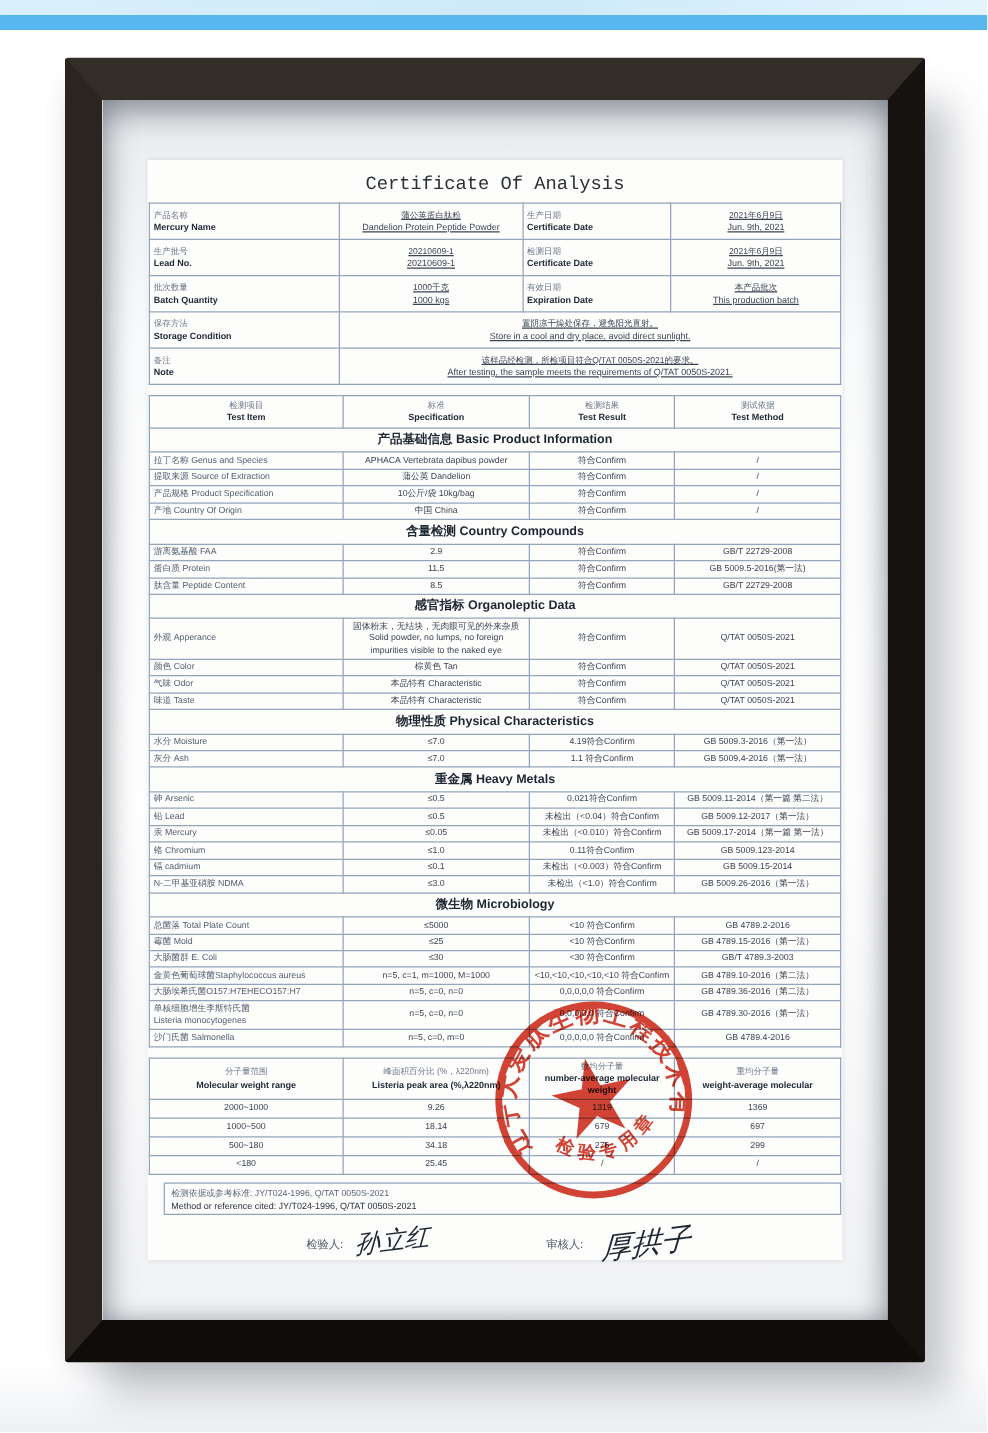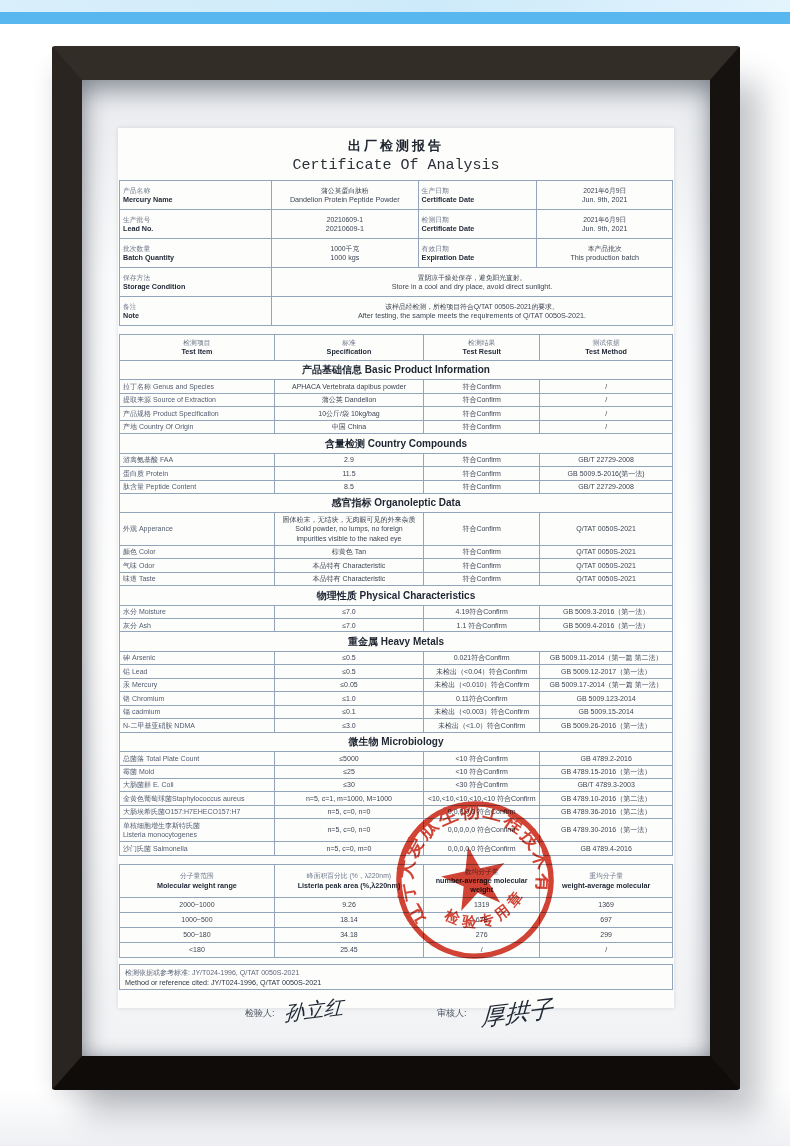--- a/index.html
+++ b/index.html
@@ -30,37 +30,37 @@
   .title-en { text-align:center; font-family:"Liberation Mono",monospace; font-size:15px;
     color:#2a3037; margin:2px 0 6px 0; }
 
   table.tbl { width:100%; border-collapse:collapse; table-layout:fixed; }
   .tbl td, .tbl th { border:1px solid #93a5ba; padding:2px 3px; font-size:7px; line-height:1.35;
     overflow:hidden; vertical-align:middle; }
   .zh { color:#6d7789; font-size:6.8px; font-weight:normal; }
   .en { color:#232b39; font-weight:bold; font-size:7.2px; }
   td.lbl { text-align:left; }
   td.val { text-align:center; }
-  td.val .zh, td.val .en { font-weight:normal; color:#3c4452; }
+  td.val .zh, td.val .en { font-weight:normal; color:#3c4452;text-decoration:underline; }
   .info td { height:29px; }
   .info { margin-bottom:8px; }
 
   .test thead th { text-align:center; padding:3px 2px; }
   .test td { padding:1.5px 3px; }
   tr.section td { font-weight:bold; text-align:center; font-size:10px; color:#1d2531; padding:2.5px 4px; }
   td.c-item { text-align:left; color:#525d70; white-space:pre-line; }
   td.c-spec { text-align:center; white-space:pre-line; color:#3c4452; }
   td.c-res  { text-align:center; color:#3c4452; }
   td.c-meth { text-align:center; color:#3c4452; }
 
   .mw { margin-top:8px; }
   .mw thead th { text-align:center; padding:2px; }
   .mw td { text-align:center; height:15px; color:#3c4452; }
 
-  .method-box { border:1px solid #93a5ba; margin-top:6px; padding:2.5px 5px; }
+  .method-box { border:1px solid #93a5ba; margin-top:6px; padding:2.5px 5px;margin-left:12px; }
   .method-zh { font-size:7px; color:#5c6679; }
   .method-en { font-size:7.2px; color:#2a3240; }
 
   .sig-row { position:relative; margin-top:7px; height:36px; }
   .sig-label { position:absolute; font-size:9px; color:#49505e; top:10px;text-align:right; }
   .sig-label.l1 { left:126px; }
   .sig-label.l2 { left:318px; }
   .sig-hand { position:absolute; font-family:"DejaVu Serif",serif; font-style:italic;
     font-size:20px; color:#1f2733; transform:rotate(-7deg) skewX(-10deg); top:0; }
   .sig-hand.s1 { left:165px; }
@@ -73,21 +73,20 @@
 <body>
 
 <div class="scene">
   <div class="band band-light"></div>
   <div class="band band-blue"></div>
 
   <div class="frame">
     <div class="mat">
       <div class="paper">
 
-        <div class="title-zh">出厂检测报告</div>
         <div class="title-en">Certificate Of Analysis</div>
 
         <table class="tbl info">
           <colgroup>
               <col style="width:27.5%">
               <col style="width:26.5%">
               <col style="width:21.5%">
               <col style="width:24.5%">
             </colgroup>
           <tbody id="info-rows">

